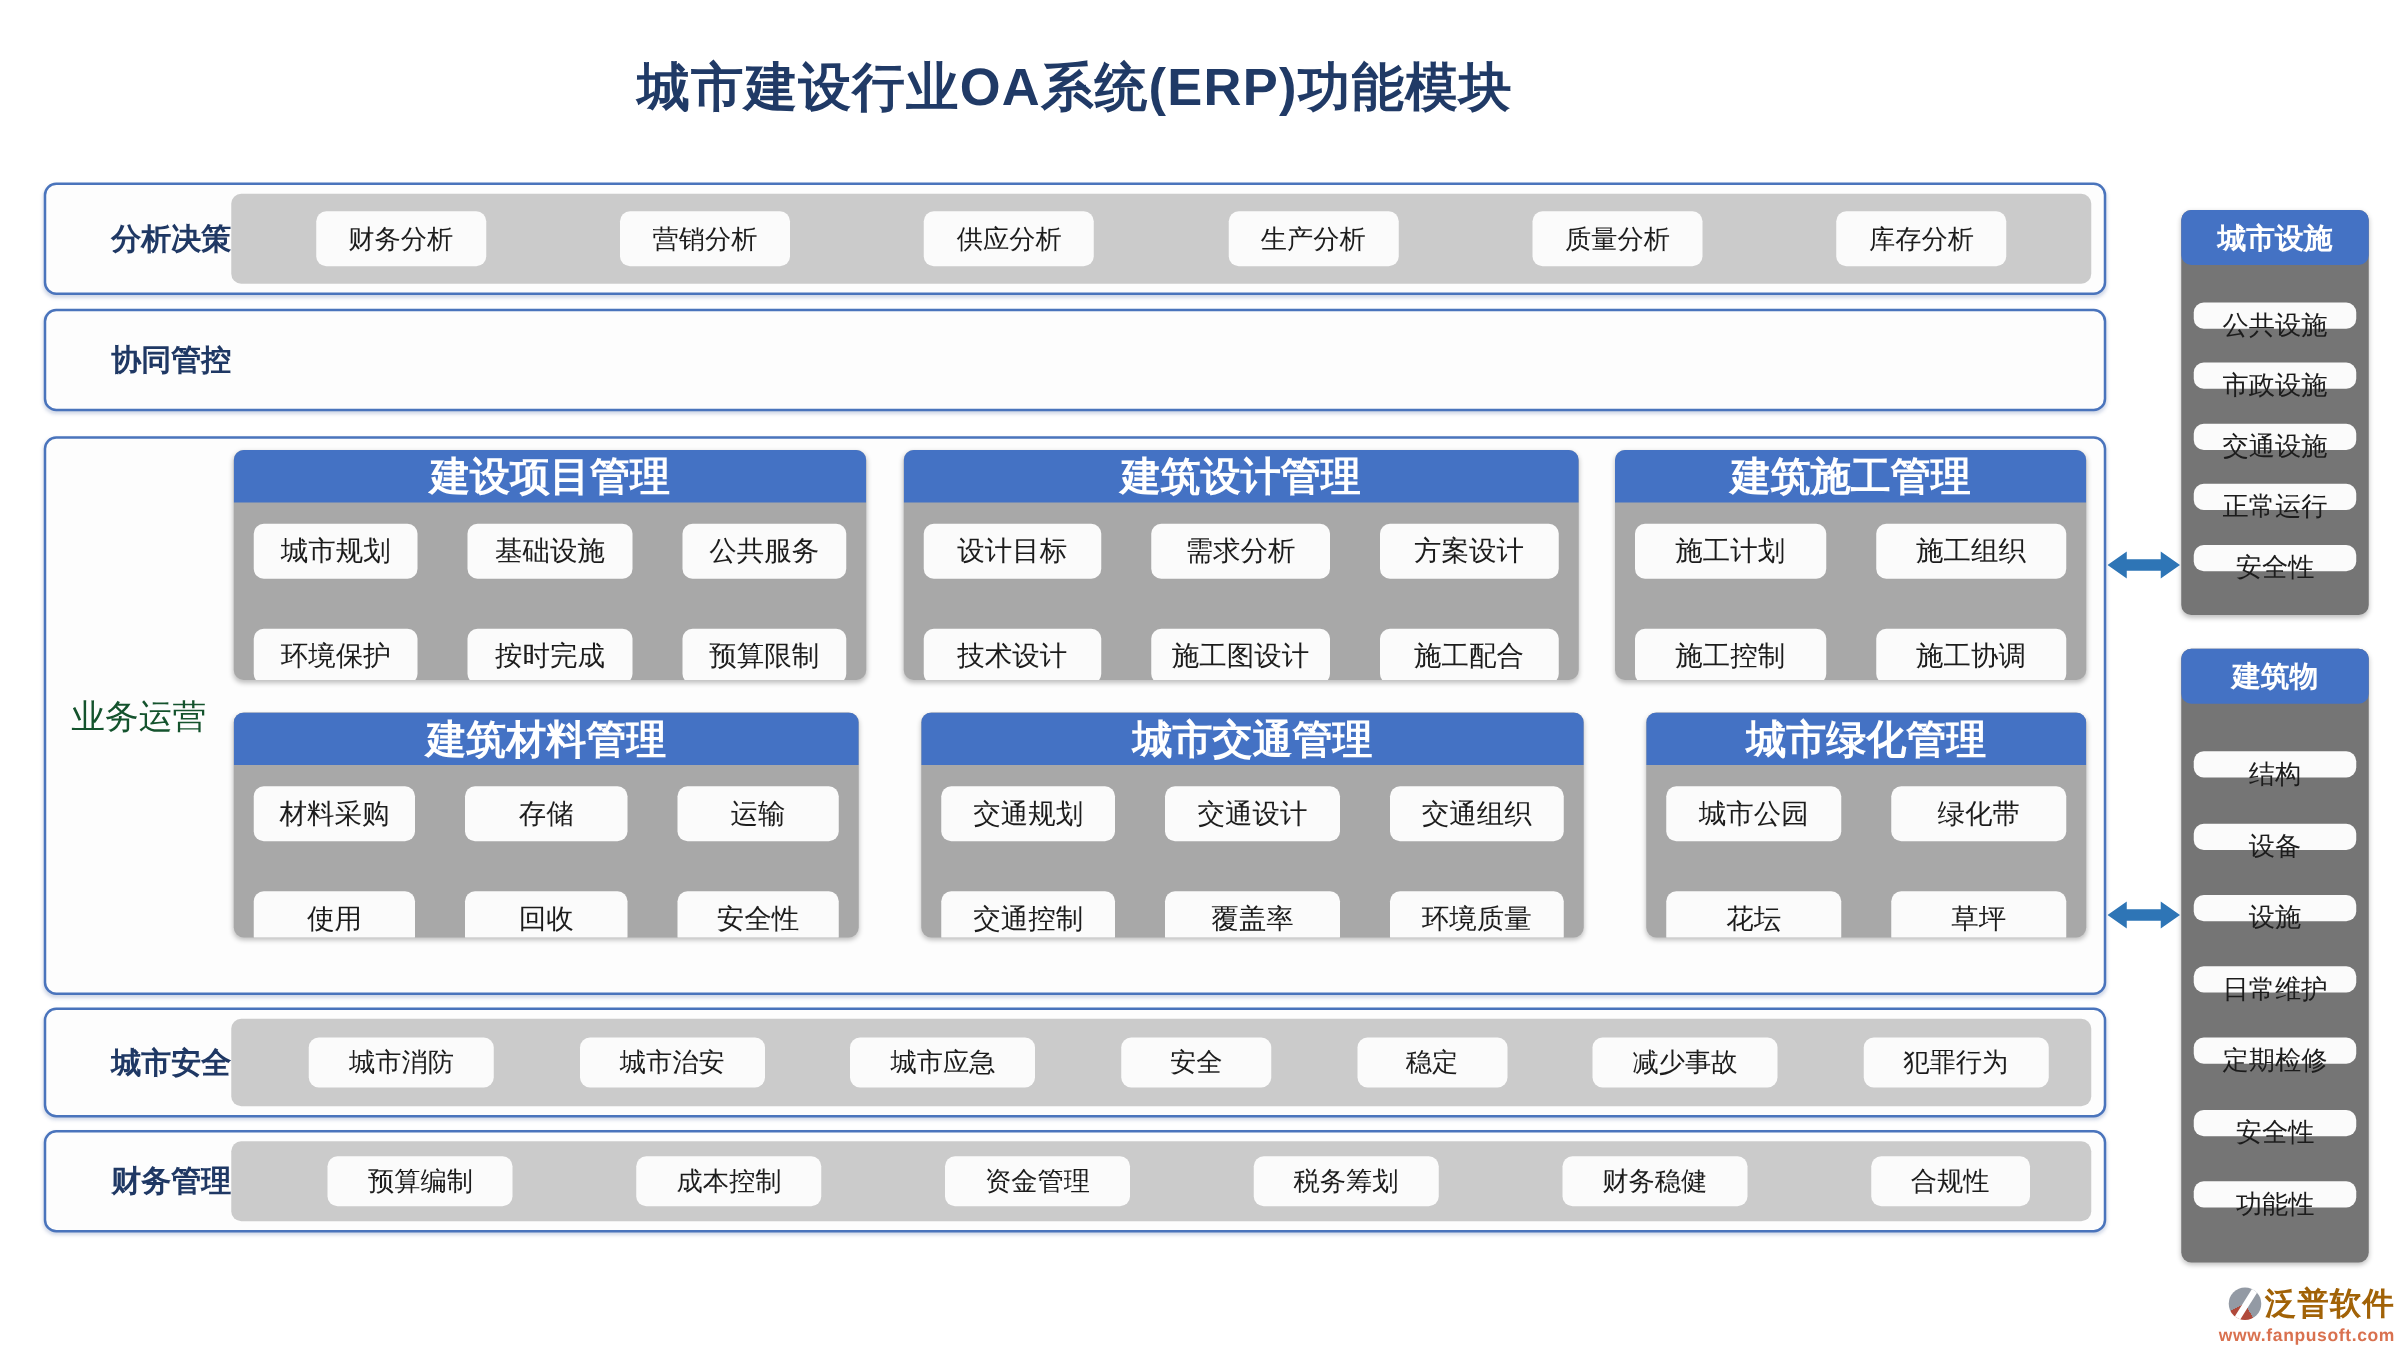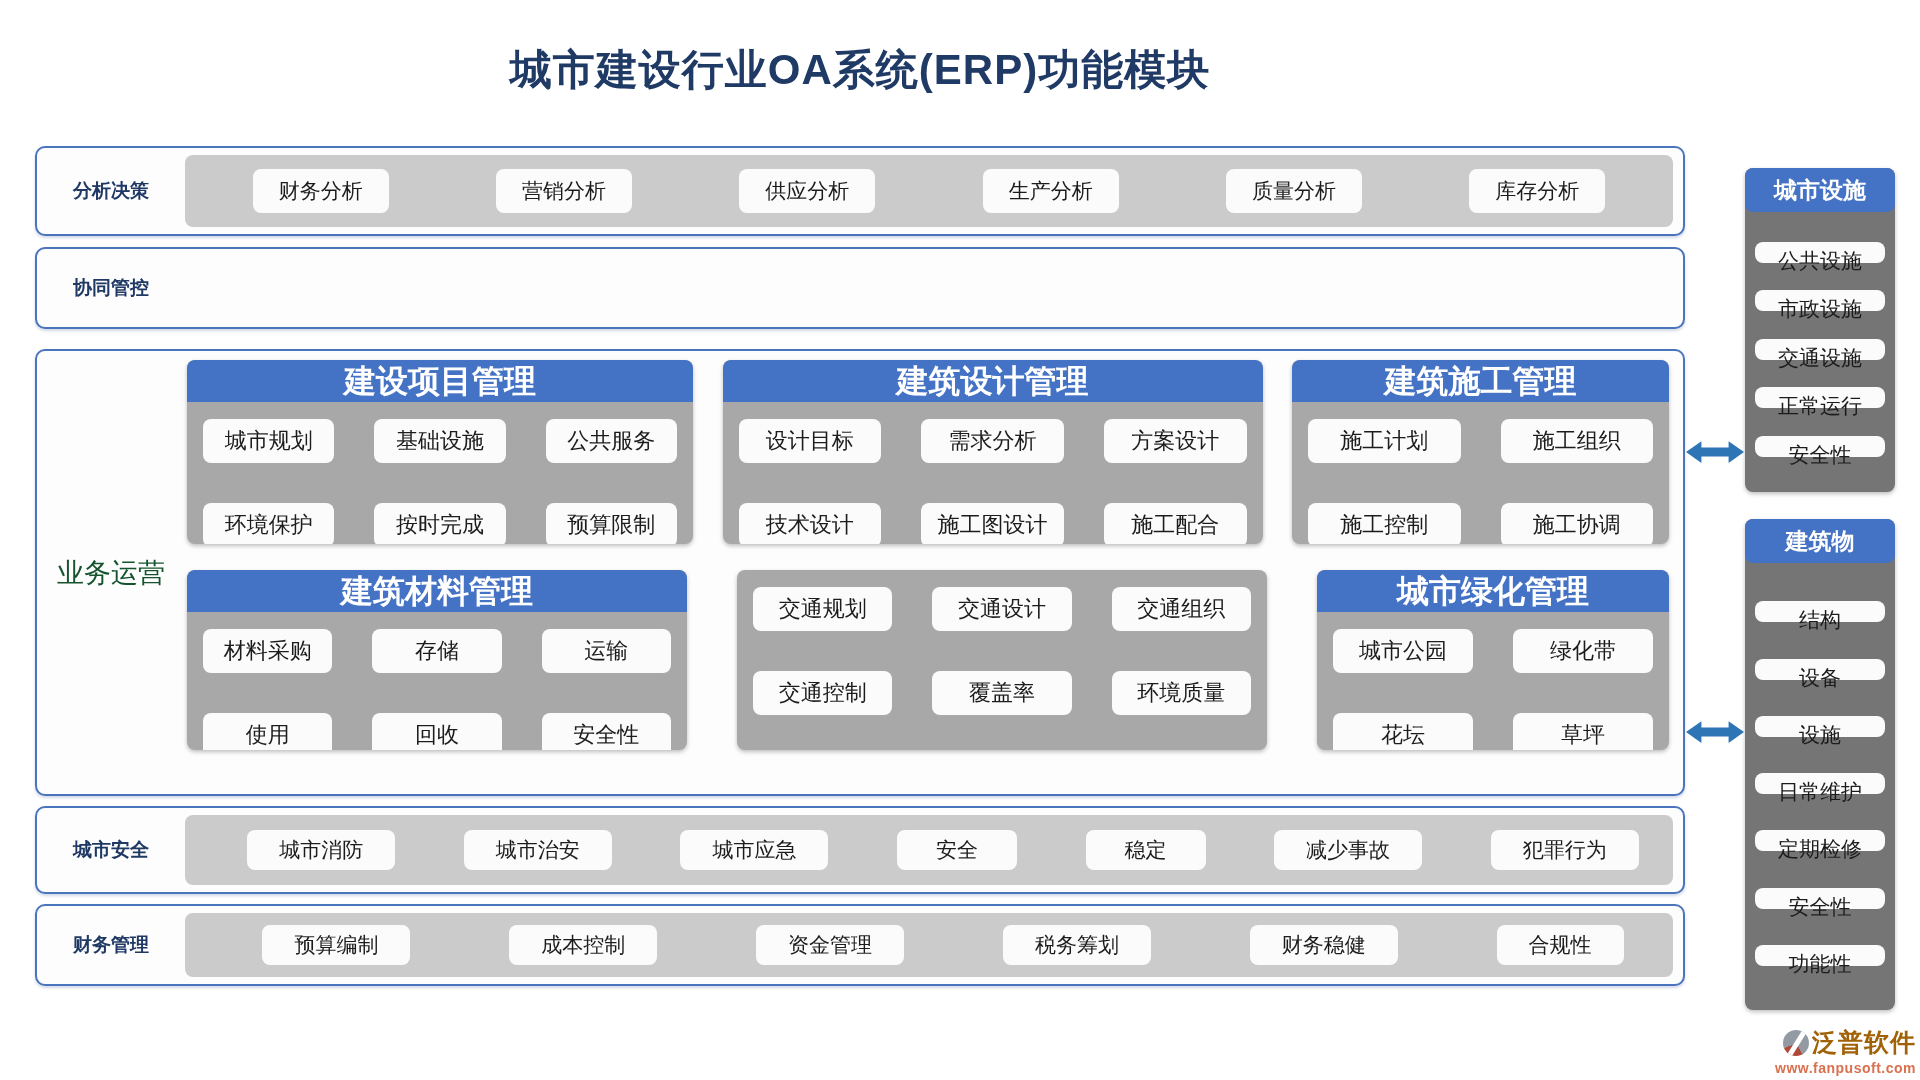--- a/index.html
+++ b/index.html
@@ -18,22 +18,22 @@
   .row {
     border: 2px solid #4a74bc; border-radius: 10px; background: #fdfdfd;
     display: flex; align-items: center;
     box-shadow: 0 2px 3px rgba(70,100,160,.25);
   }
   .row-analysis { height: 90px; margin-bottom: 11px; }
   .row-collab   { height: 82px; margin-bottom: 20px; }
   .row-safety   { height: 88px; margin-bottom: 10px; }
   .row-finance  { height: 82px; }
   .row-label {
-    flex: 0 0 148px; text-align: center;
-    font-size: 19px; font-weight: bold; color: #1f3864;
+    flex: 0 0 148px; text-align: right;
+    font-size: 24px; font-weight: bold; color: #1f3864;
   }
   .row-band {
     flex: 1; height: calc(100% - 14px); margin: 7px 10px 7px 0;
     background: #cbcbcb; border-radius: 8px; padding: 0 14px;
     display: flex; align-items: center; justify-content: space-around;
   }
   .chip {
     background: #fbfbfb; border-radius: 8px; color: #1c1c1c;
     text-align: center; white-space: nowrap;
   }
@@ -187,20 +187,21 @@
             <div class="chip">材料采购</div>
               <div class="chip">存储</div>
               <div class="chip">运输</div>
               <div class="chip">使用</div>
               <div class="chip">回收</div>
               <div class="chip">安全性</div>
             </div>
           </div>
 
           <div class="card">
+            <div class="card-header">城市交通管理</div>
             <div class="card-body cols-3">
 
             <div class="chip">交通规划</div>
               <div class="chip">交通设计</div>
               <div class="chip">交通组织</div>
               <div class="chip">交通控制</div>
               <div class="chip">覆盖率</div>
               <div class="chip">环境质量</div>
             </div>
           </div>

